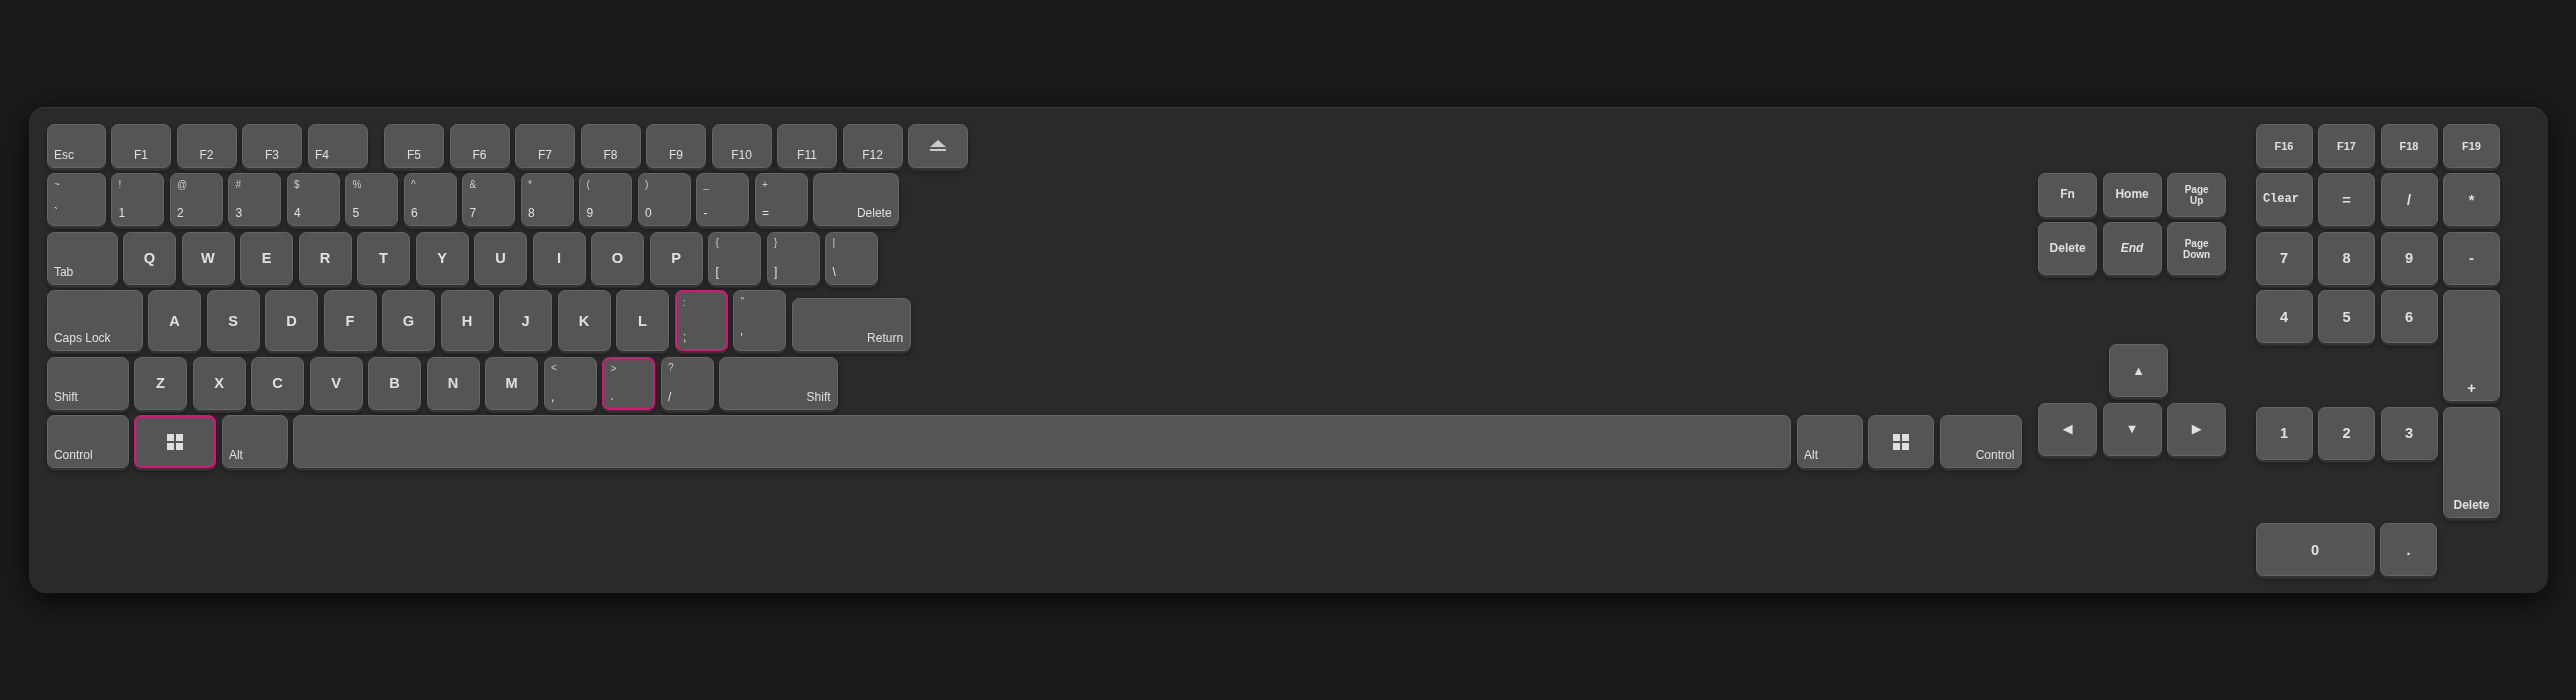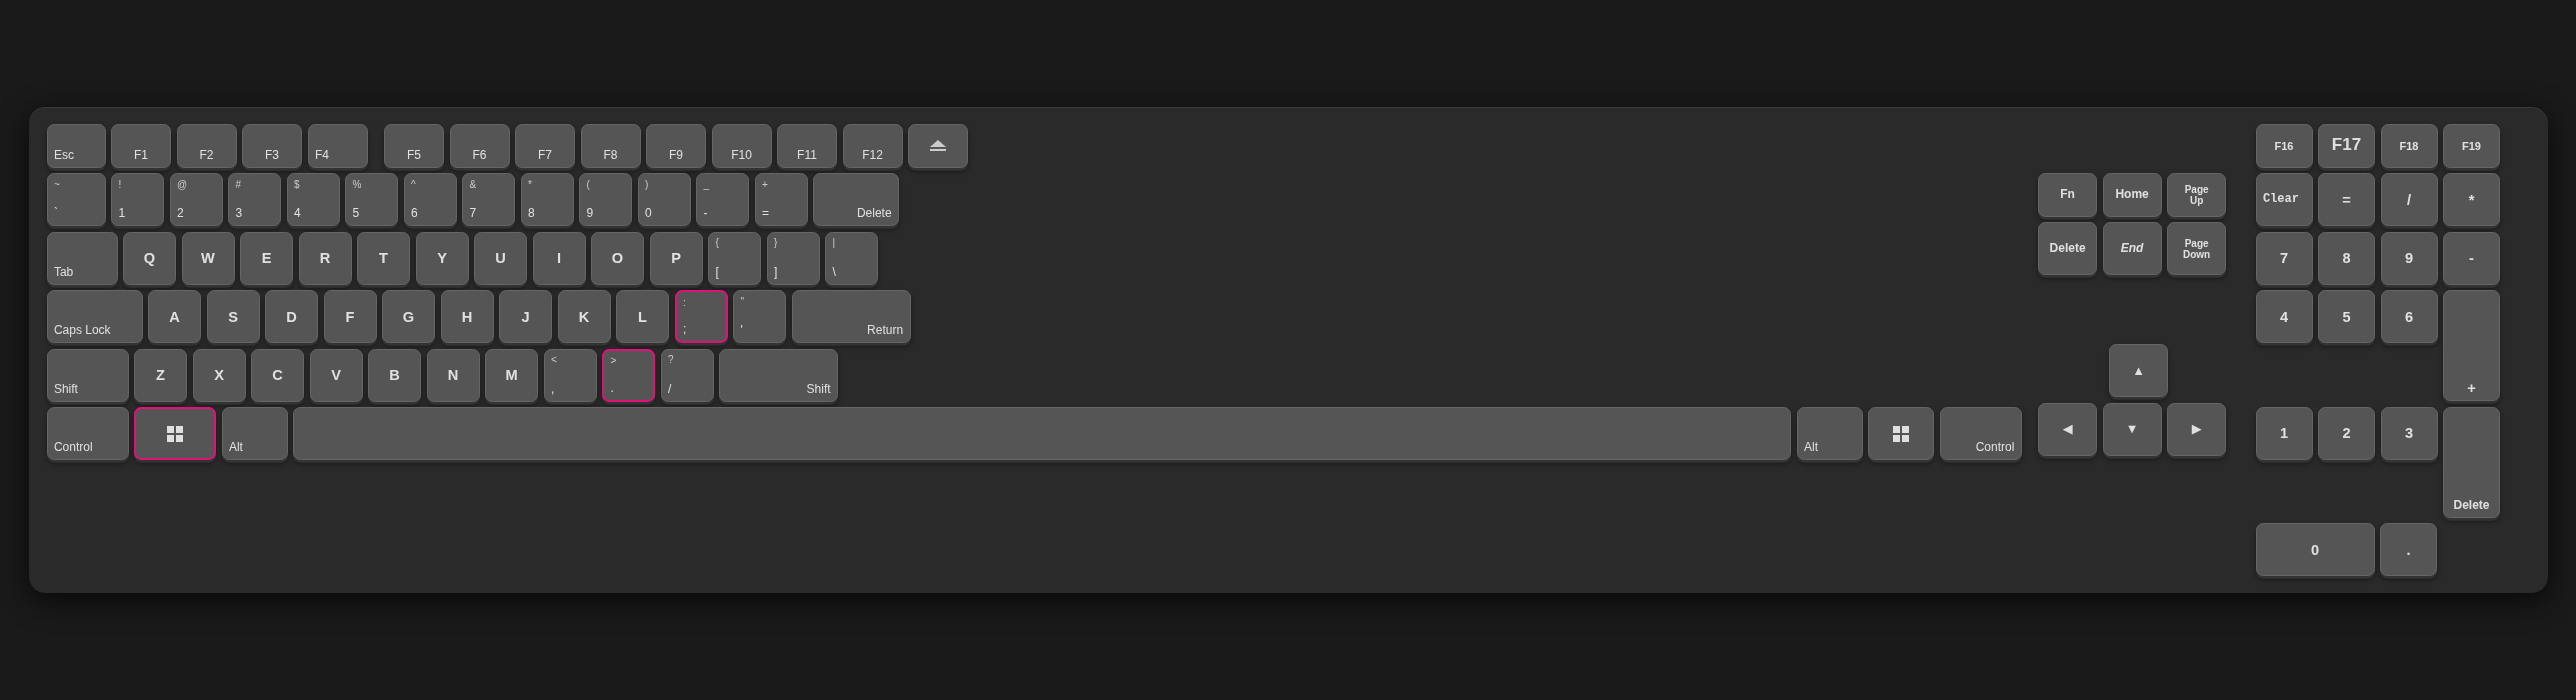--- a/index.html
+++ b/index.html
@@ -359,21 +359,21 @@
           <span style="font-size:14.6px; font-weight:600;">L</span>
         </div>
       <div class="key highlighted">
         <span class="top-label">:</span>
         <span class="bottom-label">;</span>
       </div>
       <div class="key">
         <span class="top-label">"</span>
         <span class="bottom-label">'</span>
       </div>
-      <div class="key wide-return" style="min-width:119px; align-items:flex-end; justify-content:flex-end;">
+      <div class="key wide-return" style="min-width:119px; align-items:flex-end; justify-content:flex-end;margin-top:8px;">
         <span class="bottom-label">Return</span>
       </div>
     </div>
 
     <div class="key-row">
       <div class="key wide-shift-l" style="justify-content:flex-end; min-width:82px;">
         <span class="bottom-label">Shift</span>
       </div>
       <div class="key" style="align-items:center; justify-content:center;">
           <span style="font-size:14.6px; font-weight:600;">Z</span>
@@ -498,21 +498,21 @@
     </div>
   </div>
 
   <div class="keyboard-numpad">
 
     <div class="key-row">
       <div class="key num-key fn-row" style="align-items:center; justify-content:center;">
         <span style="font-size:11px; font-weight:600;">F16</span>
       </div>
       <div class="key num-key fn-row" style="align-items:center; justify-content:center;">
-        <span style="font-size:17px; font-weight:600;">F17</span>
+        <span style="font-size:11px; font-weight:600;">F17</span>
       </div>
       <div class="key num-key fn-row" style="align-items:center; justify-content:center;">
         <span style="font-size:11px; font-weight:600;">F18</span>
       </div>
       <div class="key num-key fn-row" style="align-items:center; justify-content:center;">
         <span style="font-size:11px; font-weight:600;">F19</span>
       </div>
     </div>
 
     <div class="key-row">

